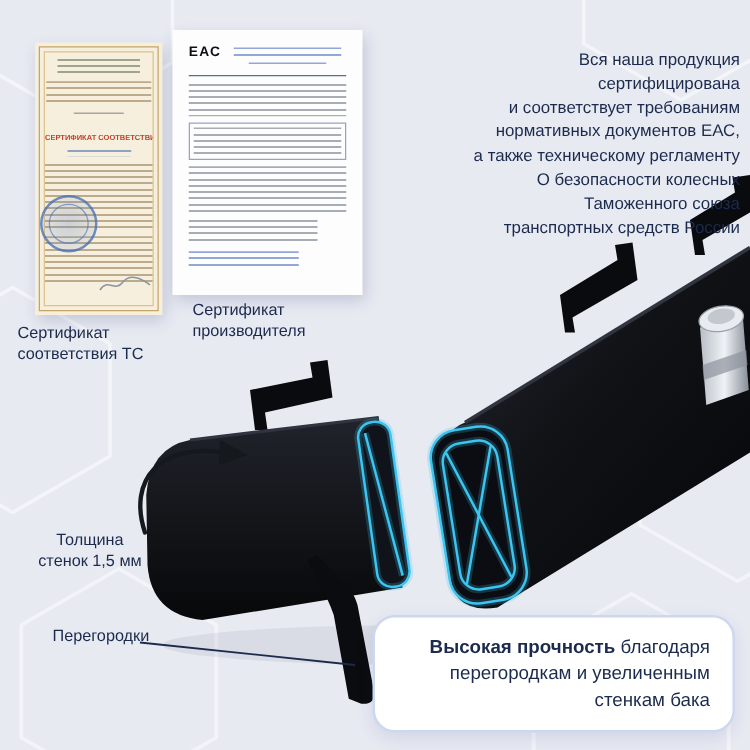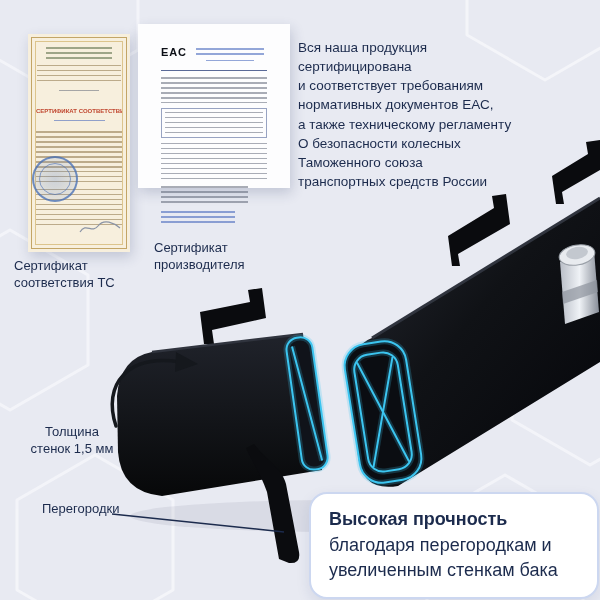--- a/index.html
+++ b/index.html
@@ -25,46 +25,46 @@
   .tc-title{
     position:absolute;left:8px;right:8px;top:74px;
     font-size:6px;font-weight:bold;color:#c0452e;text-align:center;white-space:nowrap;overflow:hidden;
   }
   .tc-stamp{
     position:absolute;left:4px;top:122px;width:42px;height:42px;border-radius:50%;
     border:2px solid rgba(70,110,180,.75);
     background:radial-gradient(circle,rgba(90,130,200,.28),rgba(90,130,200,.06));
   }
   .tc-stamp::after{content:"";position:absolute;inset:5px;border:1px solid rgba(70,110,180,.6);border-radius:50%;}
-  .cert-man{left:138px;top:24px;width:152px;height:164px;background:#fdfdfe;padding:23px;box-sizing:border-box;}
+  .cert-man{left:138px;top:24px;width:152px;height:212px;background:#fdfdfe;padding:13px;box-sizing:border-box;}
   .man-head{display:flex;gap:6px;align-items:flex-start;}
   .eac-mark{font-weight:bold;font-size:11px;color:#0c0f16;line-height:1;letter-spacing:1px;}
   .man-head-lines{flex:1;}
   .man-rule{height:1px;background:#5a6a98;margin:5px 0 6px;}
   .man-box{border:1px solid #98a3c2;padding:3px;margin:5px 0;}
 
   .cert-caption{position:absolute;text-align:left;font-size:13px;line-height:1.3;color:#1c2b4d;}
   .cap-tc{left:14px;top:258px;width:130px;}
   .cap-man{left:154px;top:240px;width:144px;}
 
   
-  .top-text{position:absolute;left:298px;top:38px;width:294px;text-align:left;font-size:13.5px;line-height:1.42;color:#1c2b4d;}
+  .top-text{position:absolute;left:298px;top:38px;width:294px;text-align:right;font-size:13.5px;line-height:1.42;color:#1c2b4d;}
   .top-text .b{font-weight:normal;}
 
   
   .callout{position:absolute;font-size:13px;line-height:1.3;color:#1c2b4d;text-align:center;}
   .thickness-label{left:16px;top:424px;width:112px;}
   .baffles-label{left:18px;top:501px;width:104px;text-align:left;margin-left:24px;}
 
   
   .bottom-card{
     position:absolute;left:298px;top:492px;width:290px;box-sizing:border-box;
     background:#ffffff;border:2px solid #ccd7f0;border-radius:18px;
-    padding:13px 18px;text-align:left;font-size:18px;line-height:1.42;color:#1c2b4d;
-    box-shadow:0 5px 14px rgba(30,50,120,.10);z-index:6;margin-left:11px;
+    padding:13px 18px;text-align:right;font-size:15px;line-height:1.42;color:#1c2b4d;
+    box-shadow:0 5px 14px rgba(30,50,120,.10);z-index:6;
   }
   .bottom-card .b{font-weight:bold;}
 </style>
 </head>
 <body>
 
 <div class="canvas">
 
   <svg class="layer" viewBox="0 0 600 600">
     <g fill="none" stroke="#fdfdff" stroke-width="3" opacity="0.55" stroke-linejoin="round">

